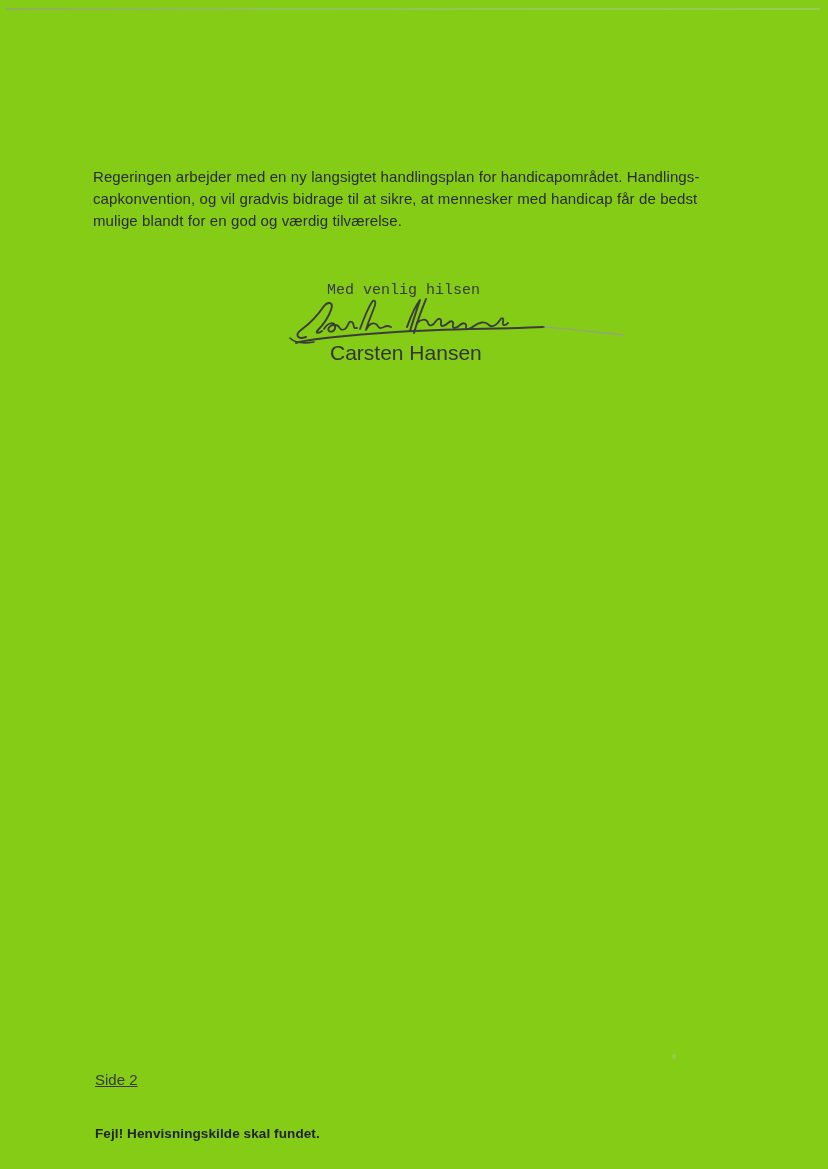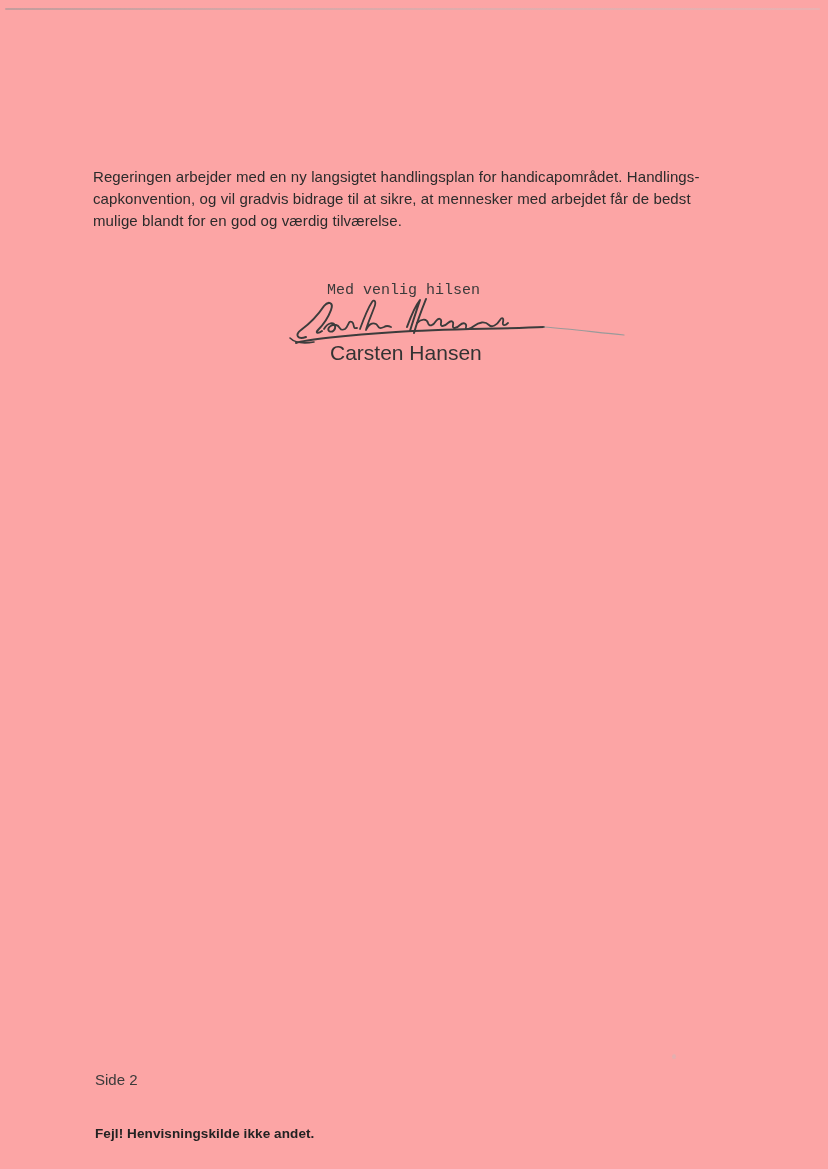--- a/index.html
+++ b/index.html
@@ -4,21 +4,21 @@
 <style>
   html, body {
     margin: 0;
     padding: 0;
     background: #ffffff;
   }
   .page {
     position: relative;
     width: 828px;
     height: 1169px;
-    background: #fca5a5;
+    background: #84cc16;
     overflow: hidden;
     font-family: "Liberation Sans", sans-serif;
     color: #2e2e2e;
   }
   .scan-line-top {
     position: absolute;
     top: 8px;
     left: 5px;
     width: 815px;
     height: 2px;
@@ -60,20 +60,21 @@
     top: 341px;
     font-size: 21px;
     color: #333333;
   }
   .page-number {
     position: absolute;
     left: 95px;
     top: 1071px;
     font-size: 15px;
     color: #3a3a3a;
+    text-decoration: underline;
   }
   .footer-error {
     position: absolute;
     left: 95px;
     top: 1126px;
     font-size: 13.5px;
     font-weight: bold;
     letter-spacing: 0.1px;
     color: #222222;
   }
@@ -89,21 +90,21 @@
 </style>
 </head>
 <body>
 
 <div class="page">
 
   <div class="scan-line-top"></div>
 
   <div class="body-paragraph">
     <div>Regeringen arbejder med en ny langsigtet handlingsplan for handicapområdet. Handlings-</div>
-    <div>capkonvention, og vil gradvis bidrage til at sikre, at mennesker med arbejdet får de bedst</div>
+    <div>capkonvention, og vil gradvis bidrage til at sikre, at mennesker med handicap får de bedst</div>
     <div>mulige blandt for en god og værdig tilværelse.</div>
   </div>
 
   <div class="salutation">Med venlig hilsen</div>
 
   <div class="signature-wrap">
     <svg width="350" height="52" viewBox="0 0 350 52">
       <g fill="none" stroke="#3c3c3c" stroke-linecap="round" stroke-linejoin="round">
 
         <path stroke-width="2" d="M20,41 C12,44 8,39 15,34 C26,26 34,16 38,10 C42,5 48,6 45,14 C42,22 36,30 32,34 C29,37 32,38 36,35"></path>
@@ -118,17 +119,17 @@
         <path stroke-width="1.6" d="M4,42 C8,46 16,48 28,46"></path>
         <path stroke-width="1.2" stroke="#9a9a9a" d="M258,31 C285,33 315,37 338,39"></path>
       </g>
     </svg>
   </div>
 
   <div class="signer-name">Carsten Hansen</div>
 
   <div class="page-number">Side 2</div>
 
-  <div class="footer-error">Fejl! Henvisningskilde ikke andet.</div>
+  <div class="footer-error">Fejl! Henvisningskilde skal fundet.</div>
 
   <div class="scan-speck"></div>
 
 </div>
 
 </body></html>

